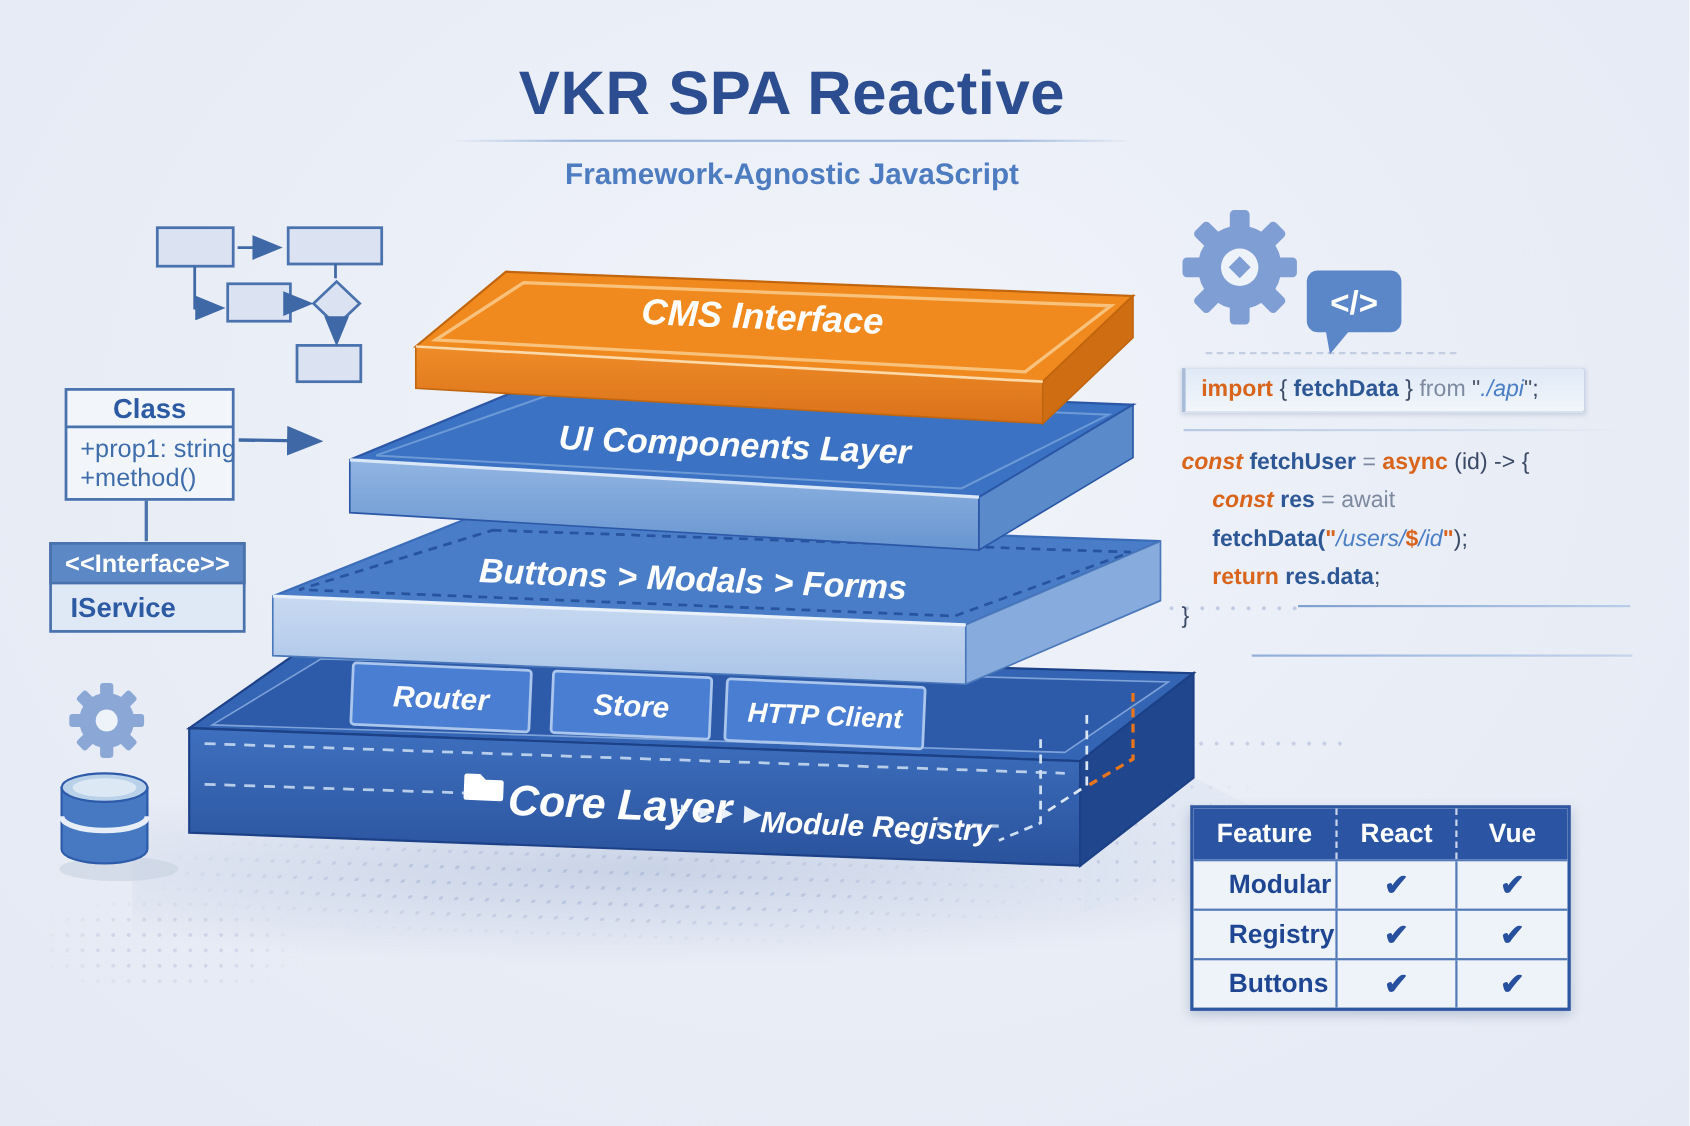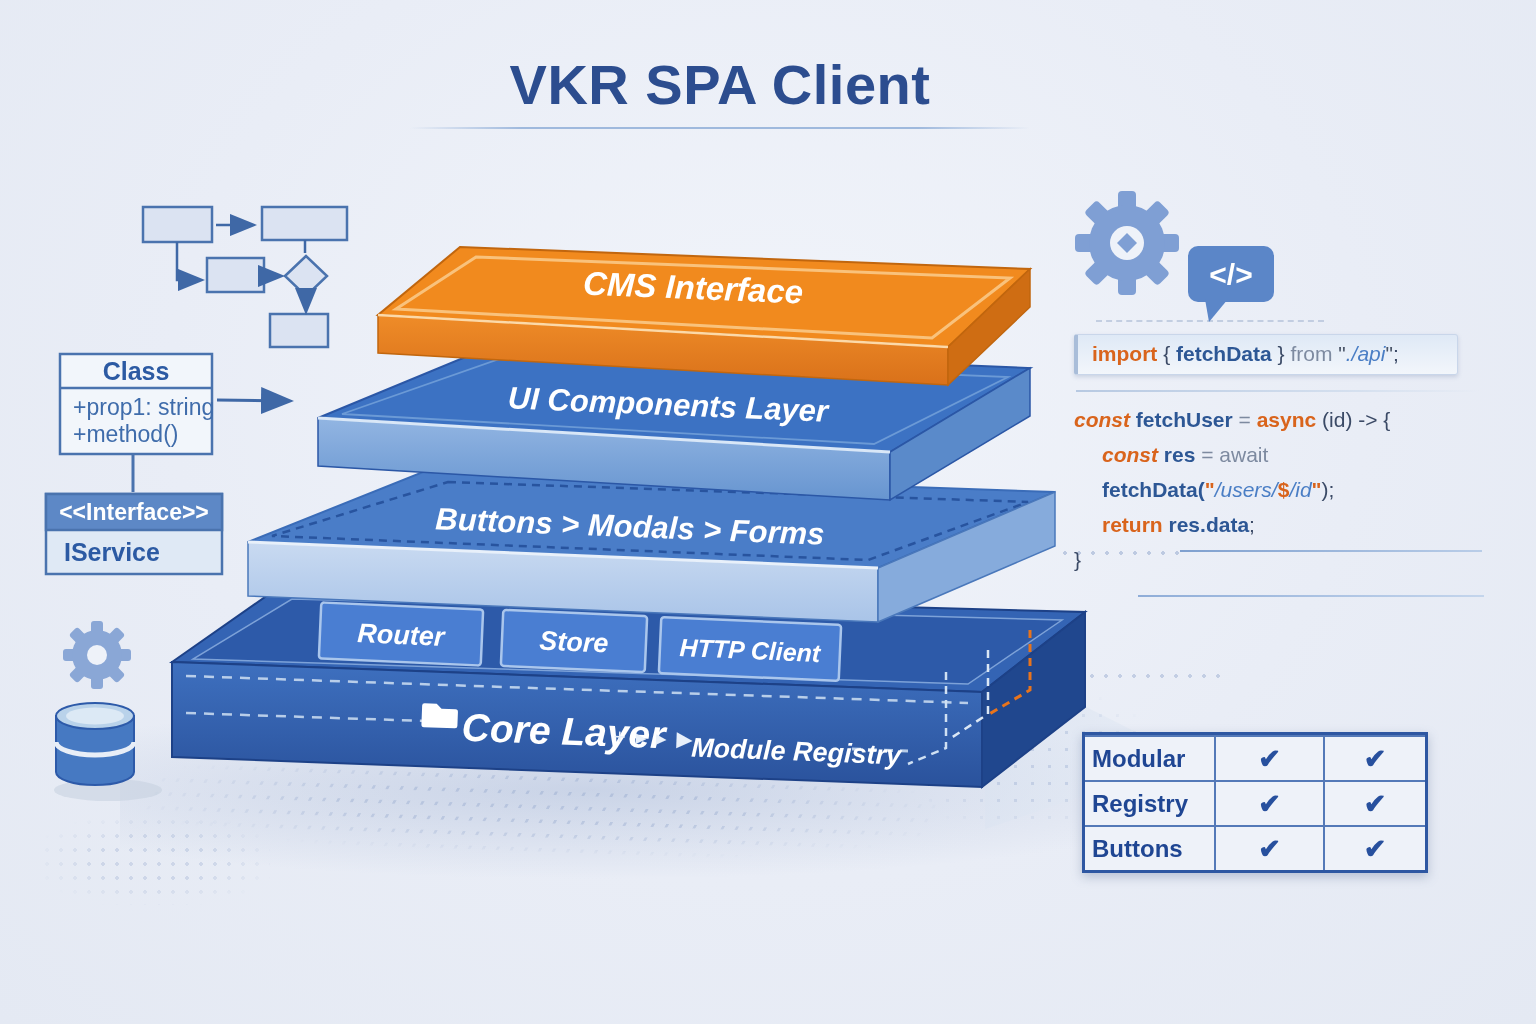--- a/index.html
+++ b/index.html
@@ -15,21 +15,21 @@
     background:linear-gradient(to right, rgba(159,185,221,0), #9fb9dd 18%, #9fb9dd 82%, rgba(159,185,221,0));}
   .subtitle{font-size:27px;font-weight:600;color:#4d7cc0;}
 
   
   .dots{position:absolute;background-image:radial-gradient(circle, rgba(116,142,190,.55) 1.6px, transparent 1.9px);
     background-size:14px 14px;pointer-events:none;}
   .soft-shadow{position:absolute;pointer-events:none;}
 
   
   .code-block{position:absolute;left:1074px;top:334px;width:412px;font-size:21px;color:#3b4a66;}
-  .code-chip{display:inline-block;padding:7px 25px 8px 14px;min-width:340px;
+  .code-chip{display:inline-block;padding:7px 8px 8px 14px;min-width:340px;
     background:linear-gradient(180deg,#dfe9f6,#f2f6fb);
     border:1px solid #c9d6ea;border-left:4px solid #a9bdd9;border-radius:3px;
     box-shadow:0 2px 4px rgba(100,120,160,.25);}
   .code-divider{height:2px;margin:15px 6px 10px 2px;
     background:linear-gradient(to right,#b7c9e2,#d5e0ef 70%,rgba(213,224,239,0));}
   .code-line{line-height:35px;}
   .code-line.ind{padding-left:28px;}
   .tk-kw{color:#d9641c;font-weight:bold;}
   .tk-or{color:#d9641c;font-weight:600;font-style:italic;}
   .tk-fn{color:#2d5795;font-weight:bold;}
@@ -42,21 +42,21 @@
   .dashline{position:absolute;border-top:2px dashed #b9c6dc;opacity:.8;pointer-events:none;}
 
   
   .cmp-table{position:absolute;left:1082px;top:732px;width:340px;background:#eef2f9;
     border:3px solid #2e57a2;box-shadow:0 4px 10px rgba(90,110,150,.35);}
   .t-head{display:grid;grid-template-columns:38% 32% 30%;background:#2b55a3;height:46px;}
   .t-head>div{display:flex;align-items:center;justify-content:center;
     color:#fff;font-weight:bold;font-size:24px;}
   .t-head>div+div{border-left:2px dashed rgba(255,255,255,.75);}
   .t-row{display:grid;grid-template-columns:38% 32% 30%;height:43px;border-top:2px solid #5479b8;}
-  .t-feature{display:flex;align-items:center;padding-left:7px;
+  .t-feature{display:flex;align-items:center;padding-left:32px;
     color:#1f4693;font-weight:bold;font-size:24px;}
   .t-check{display:flex;align-items:center;justify-content:center;border-left:2px solid #5479b8;
     color:#27509e;font-weight:bold;font-size:27px;}
 </style>
 </head>
 <body>
 
 <div class="stage">
 
   <div class="soft-shadow" style="left:120px;top:700px;width:1120px;height:180px;
@@ -275,27 +275,33 @@
     <g>
       <ellipse cx="108" cy="790" rx="54" ry="11" fill="#c5cfdf" opacity="0.55"></ellipse>
       <path d="M56,716 v56 a39,13 0 0 0 78,0 v-56 z" fill="#4679c2" stroke="#2d5aa9" stroke-width="2"></path>
       <path d="M56,742 a39,13 0 0 0 78,0" fill="none" stroke="#e8eef7" stroke-width="5"></path>
       <ellipse cx="95" cy="716" rx="39" ry="13" fill="#b9d2ea" stroke="#2d5aa9" stroke-width="2"></ellipse>
       <ellipse cx="95" cy="716" rx="29" ry="8.5" fill="#dce9f5"></ellipse>
     </g>
   </svg>
 
   <div class="header">
-    <div class="title">VKR SPA Client</div>
+    <div class="title">VKR SPA Reactive</div>
     <div class="title-divider"></div>
+    <div class="subtitle">Framework-Agnostic JavaScript</div>
   </div>
 
   <div class="code-block" id="code-lines"><div class="code-chip"><span class="tk-kw">import</span><span class="tk-pl"> { </span><span class="tk-fn">fetchData</span><span class="tk-pl"> } </span><span class="tk-gr">from </span><span class="tk-gq">"</span><span class="tk-it">./api</span><span class="tk-gq">"</span><span class="tk-pl">;</span></div><div class="code-divider"></div><div class="code-line"><span class="tk-or">const </span><span class="tk-fn">fetchUser </span><span class="tk-gr">= </span><span class="tk-kw">async </span><span class="tk-pl">(id) -&gt; {</span></div><div class="code-line ind"><span class="tk-or">const </span><span class="tk-fn">res </span><span class="tk-gr">= await </span><span class="tk-fn">fetchData(</span><span class="tk-oq">"</span><span class="tk-it">/users/</span><span class="tk-oq">$</span><span class="tk-it">/id</span><span class="tk-oq">"</span><span class="tk-pl">);</span></div><div class="code-line ind"><span class="tk-kw">return </span><span class="tk-fn">res.data</span><span class="tk-pl">;</span></div><div class="code-line"><span class="tk-pl">}</span></div></div>
 
   <div class="cmp-table">
+    <div class="t-head">
+      <div>Feature</div>
+      <div>React</div>
+      <div>Vue</div>
+    </div>
     <div id="table-body">
         <div class="t-row">
           <div class="t-feature">Modular</div>
           <div class="t-check">
             <span>✔</span>
           </div>
           <div class="t-check">
             <span>✔</span>
           </div>
         </div>

